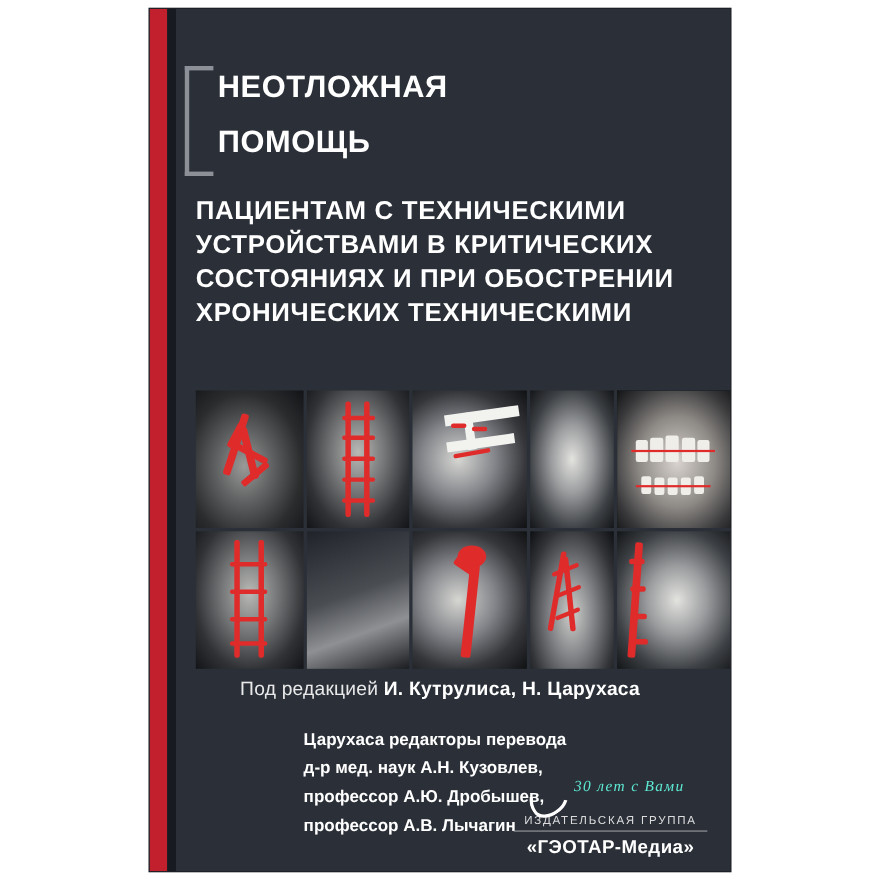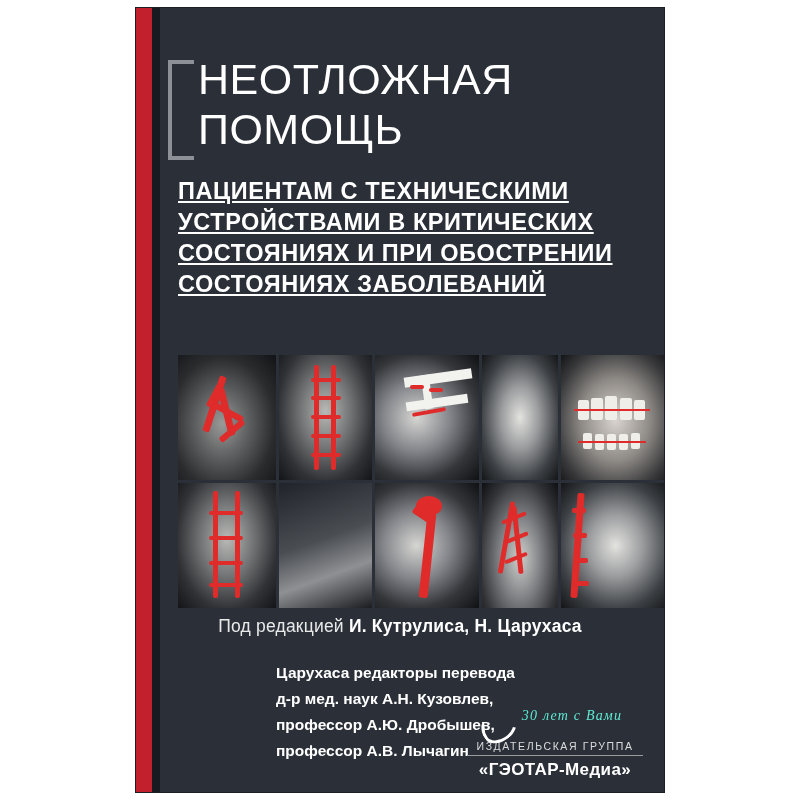--- a/index.html
+++ b/index.html
@@ -59,39 +59,39 @@
     border-top: 4px solid #8d9096;
     border-bottom: 4px solid #8d9096;
   }
 
   .title-main {
     position: absolute;
     left: 38px;
     top: 46px;
     width: 440px;
     color: #ffffff;
-    font-size: 43px;
+    font-size: 28px;
     line-height: 50px;
-    font-weight: normal;
+    font-weight: bold;
     letter-spacing: 0.5px;
   }
   .title-main .line { display: block; }
 
   .subtitle {
     position: absolute;
     left: 18px;
     top: 168px;
     width: 470px;
     color: #ffffff;
     font-size: 23.5px;
     line-height: 31px;
     font-weight: bold;
     letter-spacing: 0.6px;
   }
-  .subtitle .line { display: block; text-decoration: underline; }
+  .subtitle .line { display: block; }
 
   
   .mosaic {
     position: absolute;
     left: 18px;
     top: 347px;
     width: 492px;
     height: 253px;
     display: grid;
     grid-template-columns: 1.06fr 1fr 1.12fr 0.82fr 1.18fr;
@@ -243,21 +243,21 @@
 
     <div class="title-main">
       <span class="line">НЕОТЛОЖНАЯ</span>
       <span class="line">ПОМОЩЬ</span>
     </div>
 
     <div class="subtitle">
       <span class="line">ПАЦИЕНТАМ С ТЕХНИЧЕСКИМИ</span>
       <span class="line">УСТРОЙСТВАМИ В КРИТИЧЕСКИХ</span>
       <span class="line">СОСТОЯНИЯХ И ПРИ ОБОСТРЕНИИ</span>
-      <span class="line">СОСТОЯНИЯХ ЗАБОЛЕВАНИЙ</span>
+      <span class="line">ХРОНИЧЕСКИХ ТЕХНИЧЕСКИМИ</span>
     </div>
 
     <div class="mosaic">
 
       <div class="cell xr1">
         <div class="dev" style="left:34%;top:16%;width:7px;height:58px;transform:rotate(18deg);"></div>
         <div class="dev" style="left:46%;top:26%;width:7px;height:48px;transform:rotate(-14deg);"></div>
         <div class="dev" style="left:30%;top:42%;width:38px;height:6px;transform:rotate(28deg);"></div>
         <div class="dev" style="left:40%;top:58%;width:30px;height:6px;transform:rotate(-40deg);"></div>
         <div class="dev" style="left:24%;top:30%;width:24px;height:6px;transform:rotate(-62deg);"></div>

